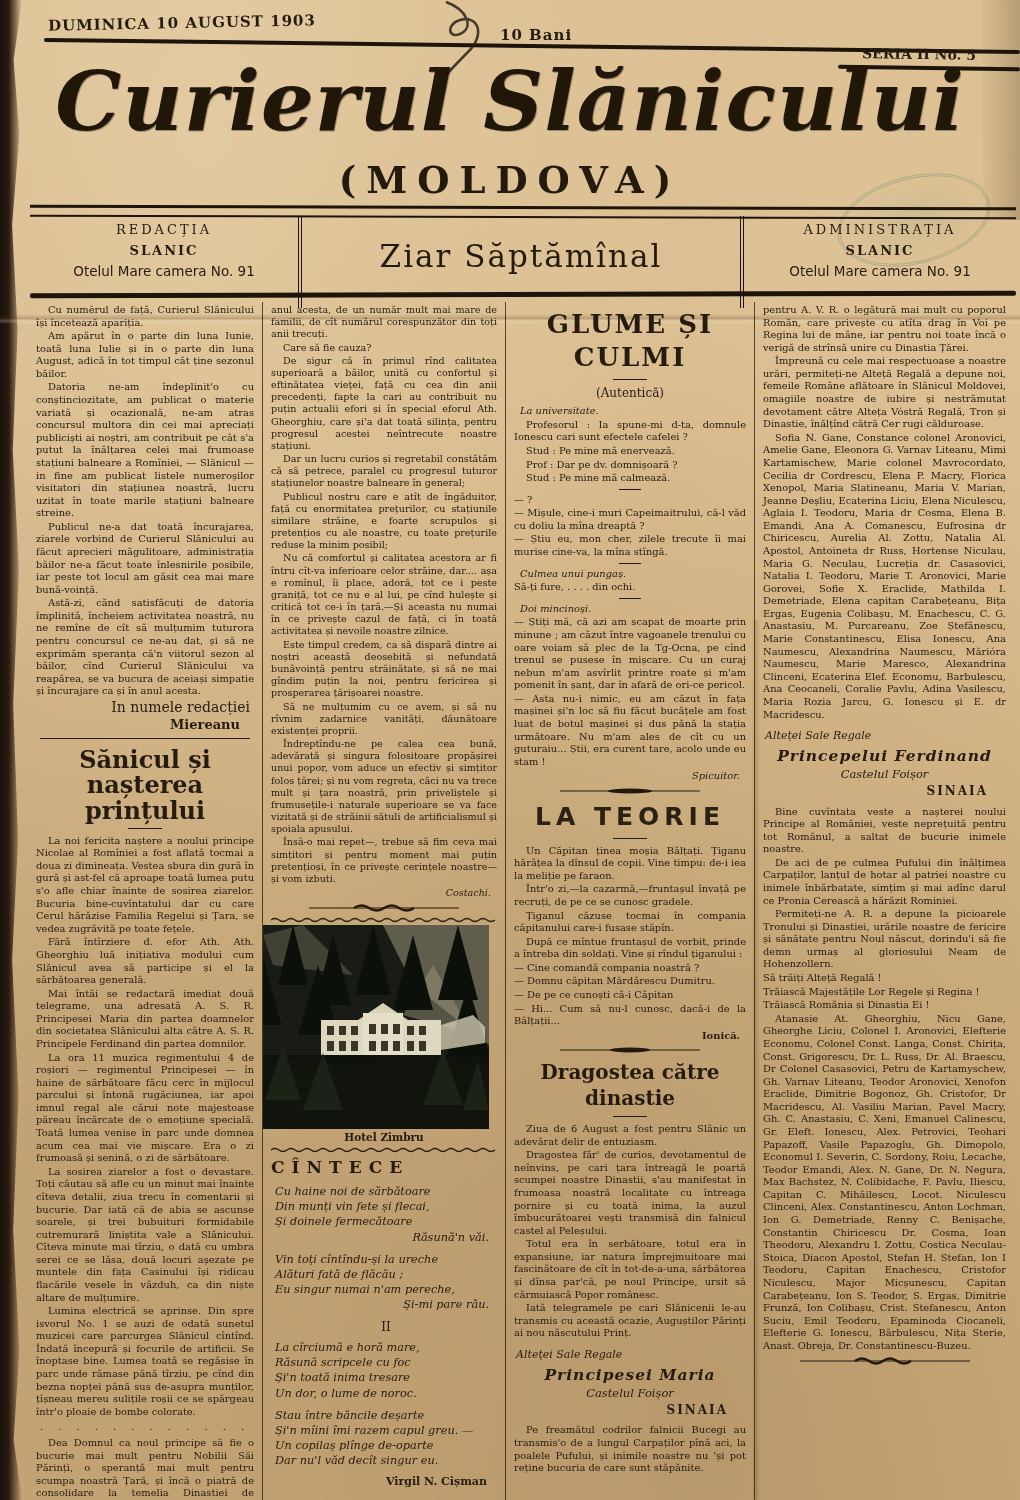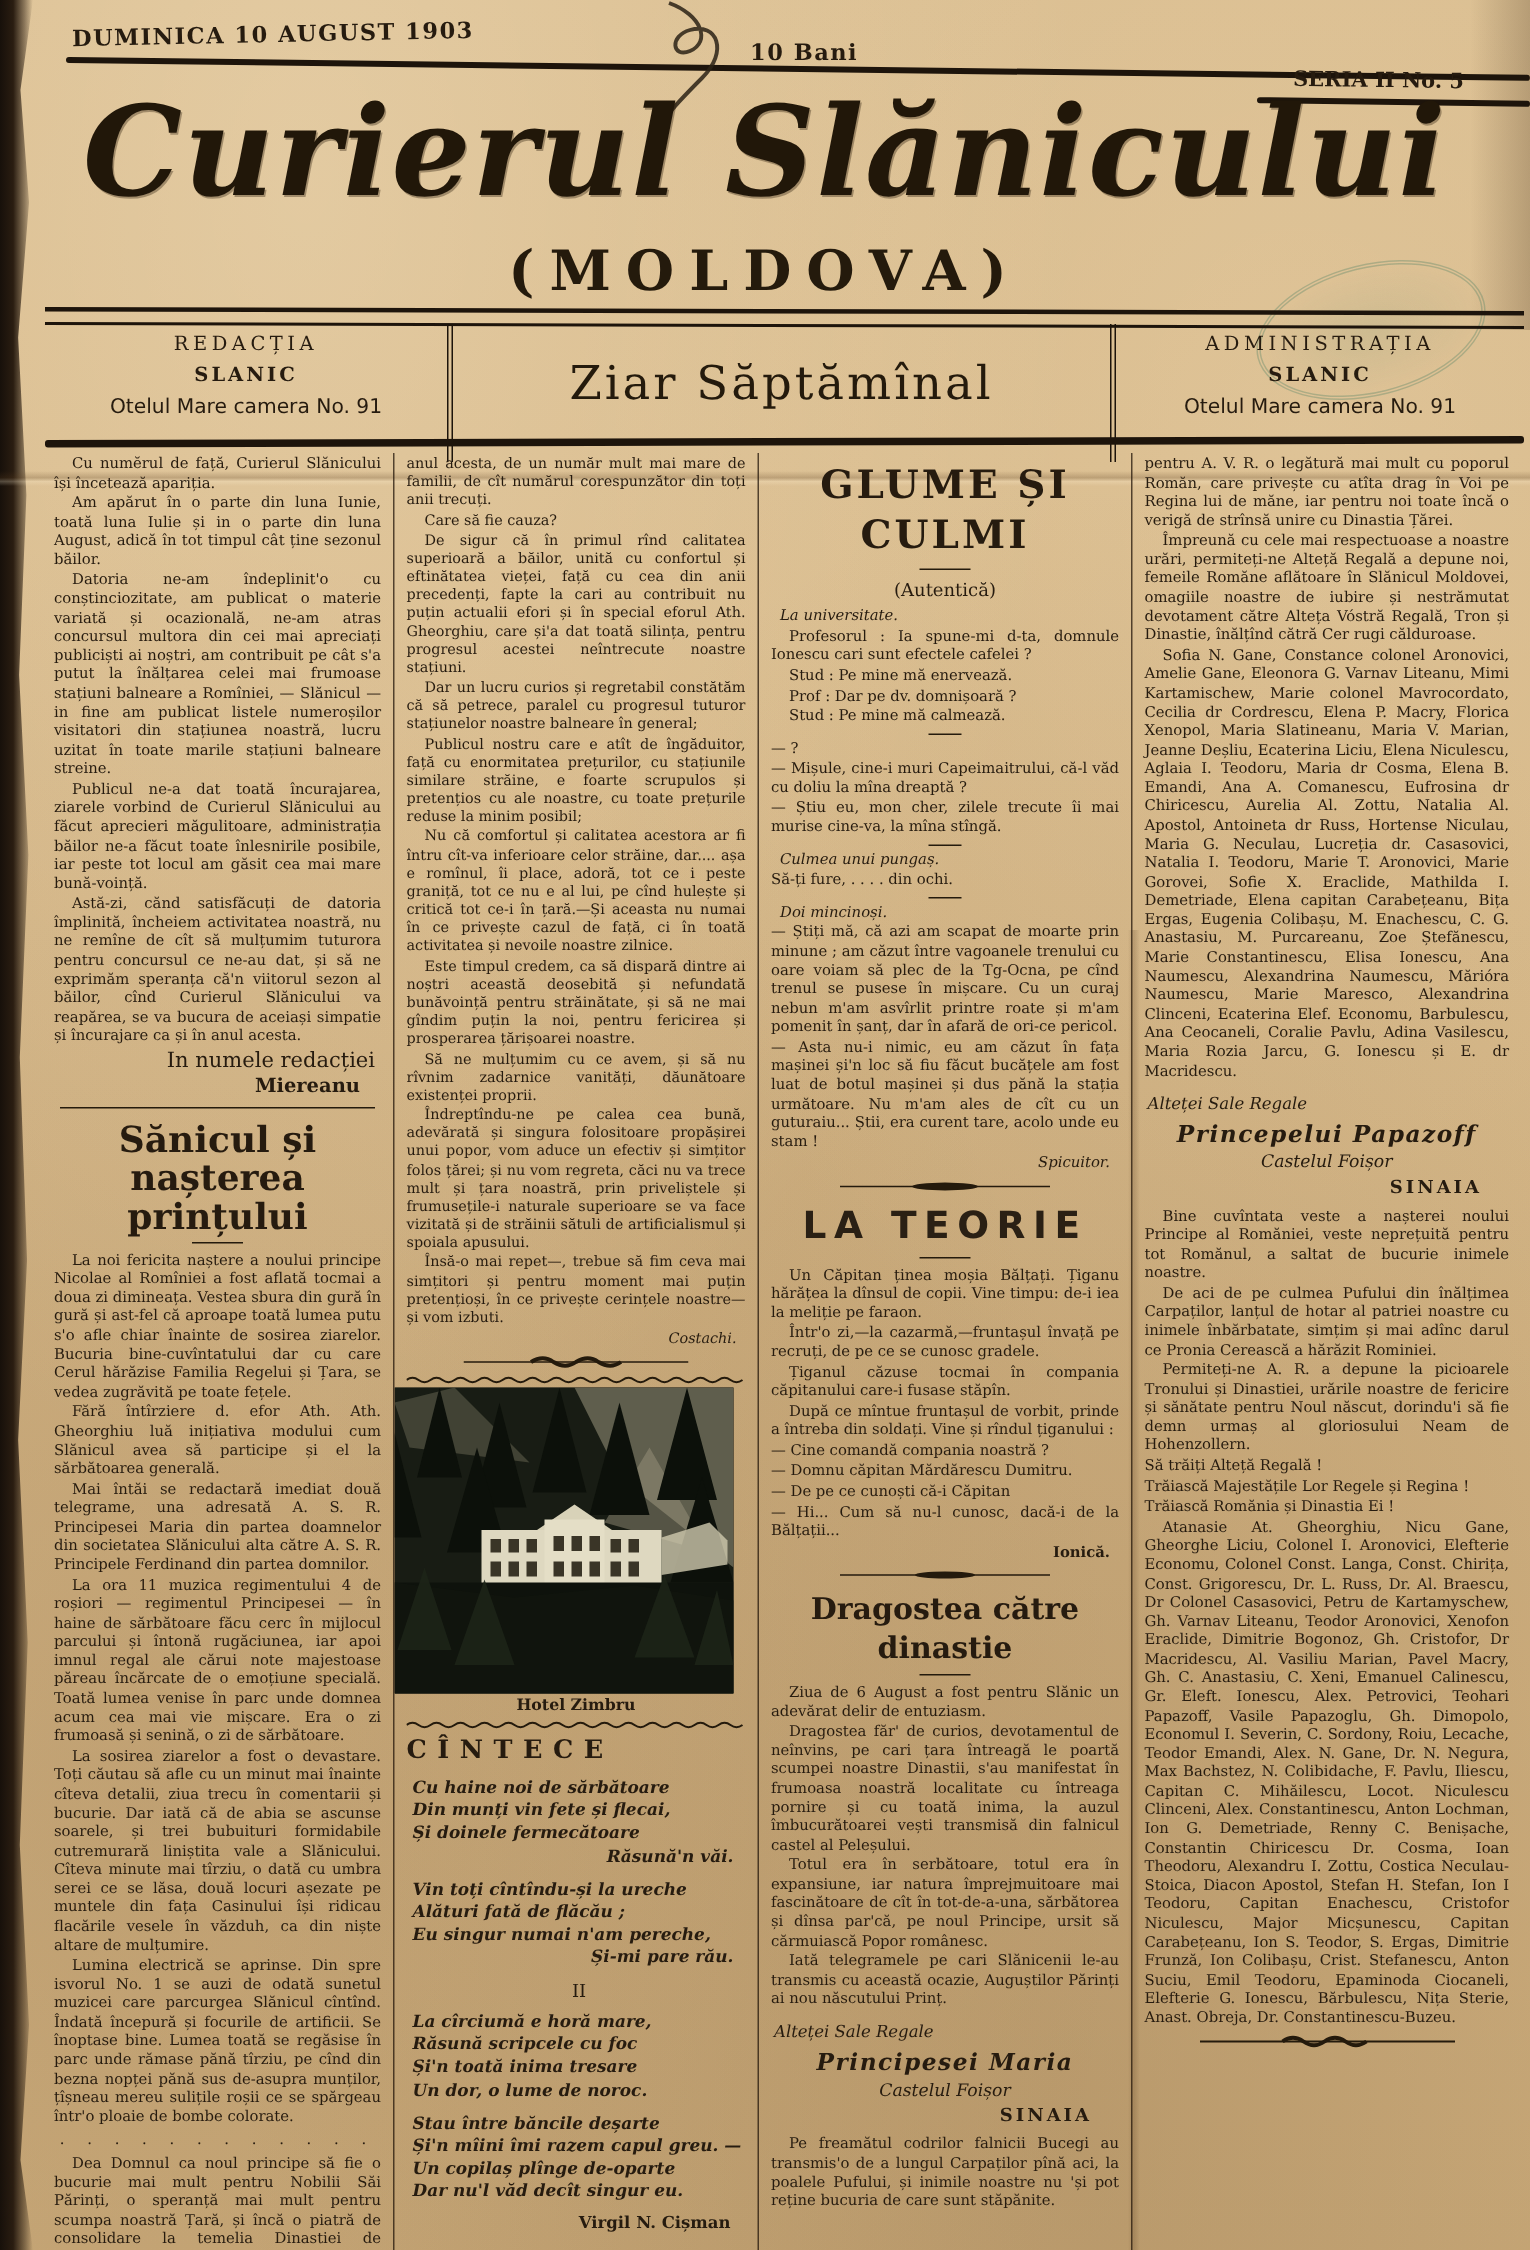--- a/index.html
+++ b/index.html
@@ -73,21 +73,21 @@
   .h-cintece{font-size:17px;font-weight:bold;text-align:left;letter-spacing:7px;margin:4px 0 6px 0;}
   .dots{letter-spacing:6px;text-align:center;margin:3px 0;white-space:nowrap;overflow:hidden;}
   .joke-head{font-style:italic;text-indent:6px;margin:3px 0 1px 0;}
   .tg-sal{font-style:italic;font-size:11px;margin:8px 0 2px 2px;text-indent:0;}
   .tg-to{font-size:15.5px;font-weight:bold;font-style:italic;text-align:center;letter-spacing:1px;margin:3px 0 1px 0;}
   .tg-loc{font-size:11.5px;font-style:italic;text-align:center;margin:1px 0 3px 0;}
   .tg-city{text-align:right;font-size:12px;font-weight:bold;letter-spacing:2px;margin:2px 18px 6px 0;}
   .poem{font-style:italic;font-size:11.3px;line-height:1.34;margin-left:4px;}
   .poem .vl{text-indent:0;}
   .poem .refrain{text-align:right;margin:0 8px 6px 0;}
-  .poem .st{margin-bottom:7px;font-weight:bold;}
+  .poem .st{margin-bottom:7px;}
   .poem-part{text-align:center;font-style:normal;font-size:12px;margin:2px 0 5px 0;}
   .poem-sig{text-align:right;font-weight:bold;font-style:normal;font-size:11px;margin:6px 10px 0 0;}
   .photo-wrap{margin:4px -8px 0 -8px;}
   .wavy{display:block;margin:2px auto;}
   .photo-cap{text-align:center;font-weight:bold;font-size:10.5px;margin:2px 0;}
   .orn{display:block;margin:4px auto;}
 </style>
 </head>
 <body>
 
@@ -307,21 +307,21 @@
       <div class="tg-city">SINAIA</div>
       <p class="p">Pe freamătul codrilor falnicii Bucegi au transmis'o de a lungul Carpaților pînă aci, la poalele Pufului, și inimile noastre nu 'și pot reține bucuria de care sunt stăpănite.</p>
 
     </div>
 
     <div class="col c4">
       <p class="p noind">pentru A. V. R. o legătură mai mult cu poporul Romăn, care privește cu atîta drag în Voi pe Regina lui de măne, iar pentru noi toate încă o verigă de strînsă unire cu Dinastia Țărei.</p>
       <p class="p">Împreună cu cele mai respectuoase a noastre urări, permiteți-ne Alteță Regală a depune noi, femeile Romăne aflătoare în Slănicul Moldovei, omagiile noastre de iubire și nestrămutat devotament către Alteța Vóstră Regală, Tron și Dinastie, înălțînd cătră Cer rugi călduroase.</p>
       <p class="p">Sofia N. Gane, Constance colonel Aronovici, Amelie Gane, Eleonora G. Varnav Liteanu, Mimi Kartamischew, Marie colonel Mavrocordato, Cecilia dr Cordrescu, Elena P. Macry, Florica Xenopol, Maria Slatineanu, Maria V. Marian, Jeanne Deșliu, Ecaterina Liciu, Elena Niculescu, Aglaia I. Teodoru, Maria dr Cosma, Elena B. Emandi, Ana A. Comanescu, Eufrosina dr Chiricescu, Aurelia Al. Zottu, Natalia Al. Apostol, Antoineta dr Russ, Hortense Niculau, Maria G. Neculau, Lucreția dr. Casasovici, Natalia I. Teodoru, Marie T. Aronovici, Marie Gorovei, Sofie X. Eraclide, Mathilda I. Demetriade, Elena capitan Carabețeanu, Bița Ergas, Eugenia Colibașu, M. Enachescu, C. G. Anastasiu, M. Purcareanu, Zoe Ștefănescu, Marie Constantinescu, Elisa Ionescu, Ana Naumescu, Alexandrina Naumescu, Mărióra Naumescu, Marie Maresco, Alexandrina Clinceni, Ecaterina Elef. Economu, Barbulescu, Ana Ceocaneli, Coralie Pavlu, Adina Vasilescu, Maria Rozia Jarcu, G. Ionescu și E. dr Macridescu.</p>
       <div class="tg-sal">Alteței Sale Regale</div>
-      <div class="tg-to">Princepelui Papazoff</div>
+      <div class="tg-to">Princepelui Ferdinand</div>
       <div class="tg-loc">Castelul Foișor</div>
       <div class="tg-city">SINAIA</div>
       <p class="p">Bine cuvîntata veste a nașterei noului Principe al Romăniei, veste neprețuită pentru tot Romănul, a saltat de bucurie inimele noastre.</p>
       <p class="p">De aci de pe culmea Pufului din înălțimea Carpaților, lanțul de hotar al patriei noastre cu inimele înbărbatate, simțim și mai adînc darul ce Pronia Cerească a hărăzit Rominiei.</p>
       <p class="p">Permiteți-ne A. R. a depune la picioarele Tronului și Dinastiei, urările noastre de fericire și sănătate pentru Noul născut, dorindu'i să fie demn urmaș al gloriosului Neam de Hohenzollern.</p>
       <p class="p noind">Să trăiți Alteță Regală !</p>
       <p class="p noind">Trăiască Majestățile Lor Regele și Regina !</p>
       <p class="p noind">Trăiască Romănia și Dinastia Ei !</p>
       <p class="p">Atanasie At. Gheorghiu, Nicu Gane, Gheorghe Liciu, Colonel I. Aronovici, Elefterie Economu, Colonel Const. Langa, Const. Chirița, Const. Grigorescu, Dr. L. Russ, Dr. Al. Braescu, Dr Colonel Casasovici, Petru de Kartamyschew, Gh. Varnav Liteanu, Teodor Aronovici, Xenofon Eraclide, Dimitrie Bogonoz, Gh. Cristofor, Dr Macridescu, Al. Vasiliu Marian, Pavel Macry, Gh. C. Anastasiu, C. Xeni, Emanuel Calinescu, Gr. Eleft. Ionescu, Alex. Petrovici, Teohari Papazoff, Vasile Papazoglu, Gh. Dimopolo, Economul I. Severin, C. Sordony, Roiu, Lecache, Teodor Emandi, Alex. N. Gane, Dr. N. Negura, Max Bachstez, N. Colibidache, F. Pavlu, Iliescu, Capitan C. Mihăilescu, Locot. Niculescu Clinceni, Alex. Constantinescu, Anton Lochman, Ion G. Demetriade, Renny C. Benișache, Constantin Chiricescu Dr. Cosma, Ioan Theodoru, Alexandru I. Zottu, Costica Neculau-Stoica, Diacon Apostol, Stefan H. Stefan, Ion I Teodoru, Capitan Enachescu, Cristofor Niculescu, Major Micșunescu, Capitan Carabețeanu, Ion S. Teodor, S. Ergas, Dimitrie Frunză, Ion Colibașu, Crist. Stefanescu, Anton Suciu, Emil Teodoru, Epaminoda Ciocaneli, Elefterie G. Ionescu, Bărbulescu, Nița Sterie, Anast. Obreja, Dr. Constantinescu-Buzeu.</p>
       <svg class="orn" width="170" height="10" viewBox="0 0 170 10">

